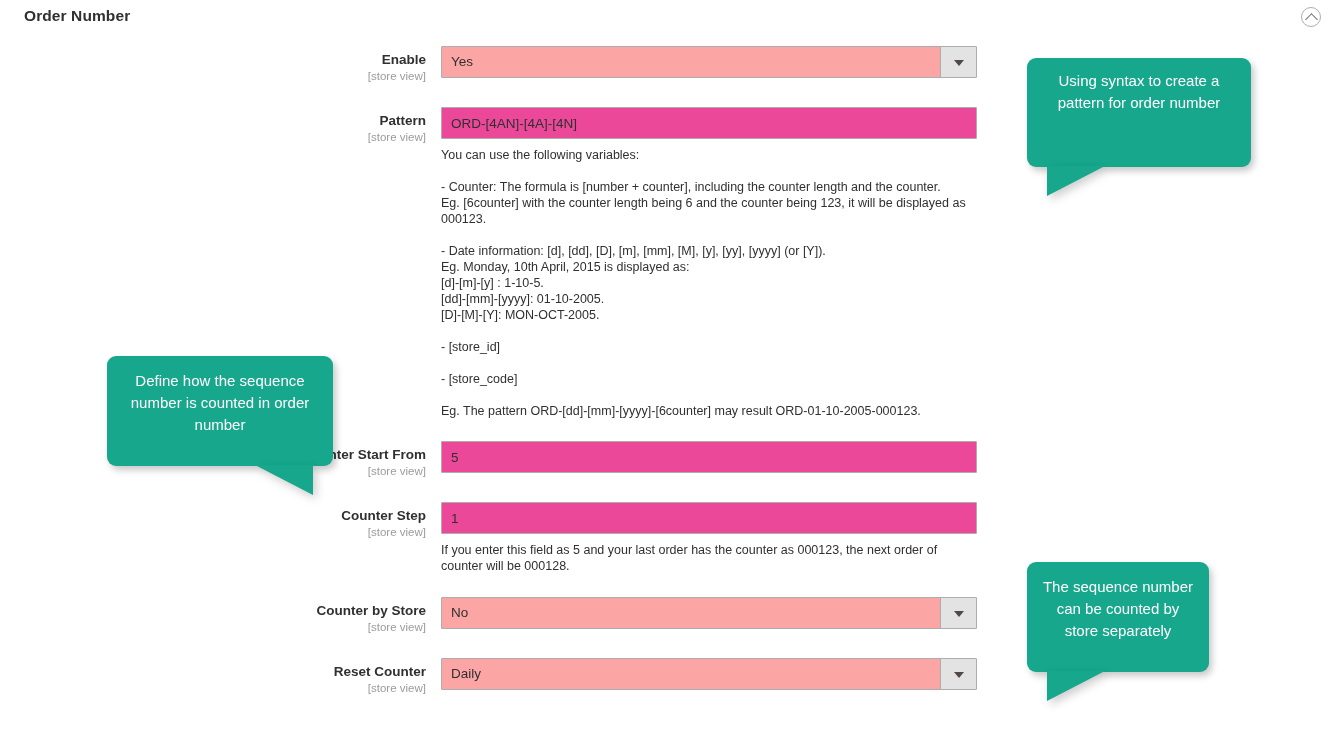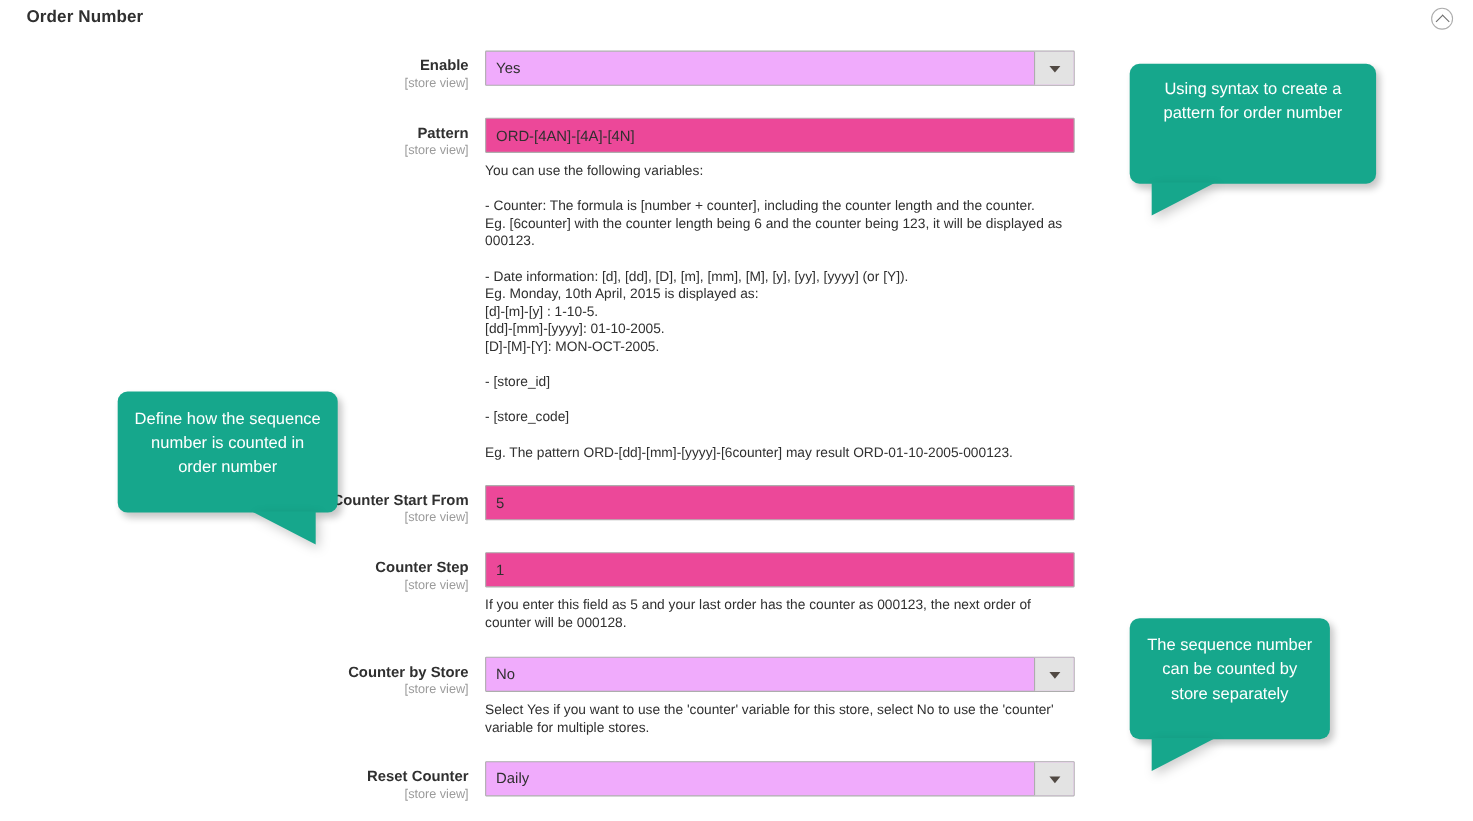--- a/index.html
+++ b/index.html
@@ -109,21 +109,21 @@
     outline: none;
     display: block;
   }
 
   .select-wrap {
     position: relative;
     width: 536px;
     height: 32px;
     border: 1px solid #adadad;
     box-sizing: border-box;
-    background: #f0abfc;
+    background: #fca5a5;
     border-radius: 1px;
   }
   .select-value {
     position: absolute;
     left: 9px;
     top: 0;
     line-height: 30px;
     font-size: 13.5px;
     color: #303030;
   }
@@ -273,23 +273,20 @@
       <span class="f-label">Counter by Store</span>
       <span class="f-scope">[store view]</span>
     </div>
     <div class="control-col">
       <div class="select-wrap">
         <span class="select-value">No</span>
         <span class="select-btn">
           <span class="caret"></span>
         </span>
       </div>
-      <div class="helper">
-        <p>Select Yes if you want to use the 'counter' variable for this store, select No to use the 'counter' variable for multiple stores.</p>
-      </div>
     </div>
   </div>
 
   <div class="field-row">
     <div class="label-col">
       <span class="f-label">Reset Counter</span>
       <span class="f-scope">[store view]</span>
     </div>
     <div class="control-col">
       <div class="select-wrap">
@@ -301,21 +298,21 @@
     </div>
   </div>
 
 </div>
 
 <div class="callout" style="left:1027px; top:58px; width:224px; height:109px;">
   <span>Using syntax to create a pattern for order number</span>
   <span class="tail tail-dl"></span>
 </div>
 
-<div class="callout" style="left:107px; top:356px; width:200px; height:110px; padding-top:14px;">
+<div class="callout" style="left:107px; top:356px; width:226px; height:110px; padding-top:14px;">
   <span>Define how the sequence number is counted in order number</span>
   <span class="tail tail-dr"></span>
 </div>
 
 <div class="callout" style="left:1027px; top:562px; width:182px; height:110px; padding-top:14px;">
   <span>The sequence number can be counted by store separately</span>
   <span class="tail tail-dl"></span>
 </div>
 
 </body></html>

